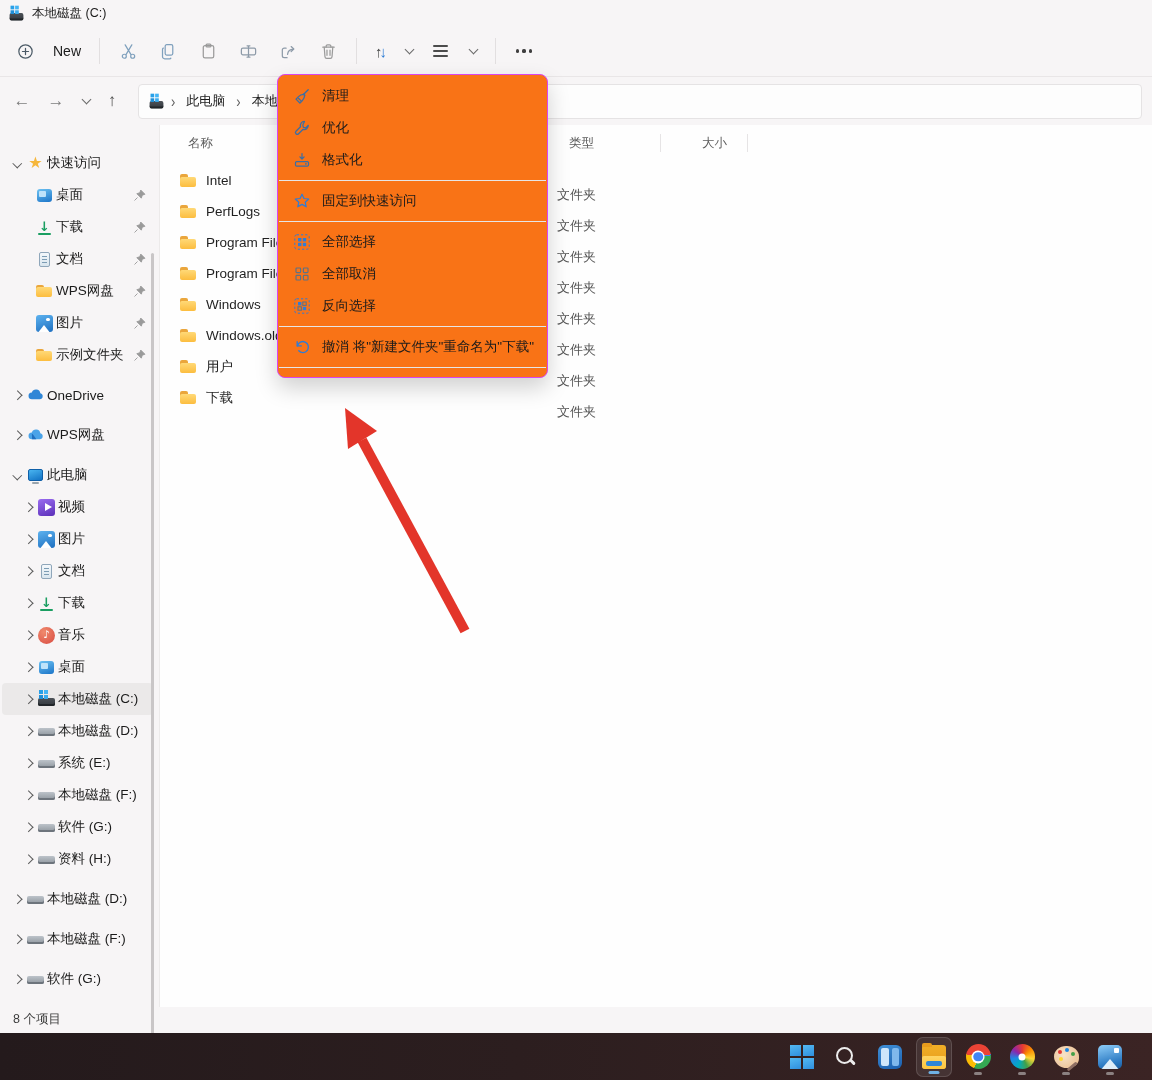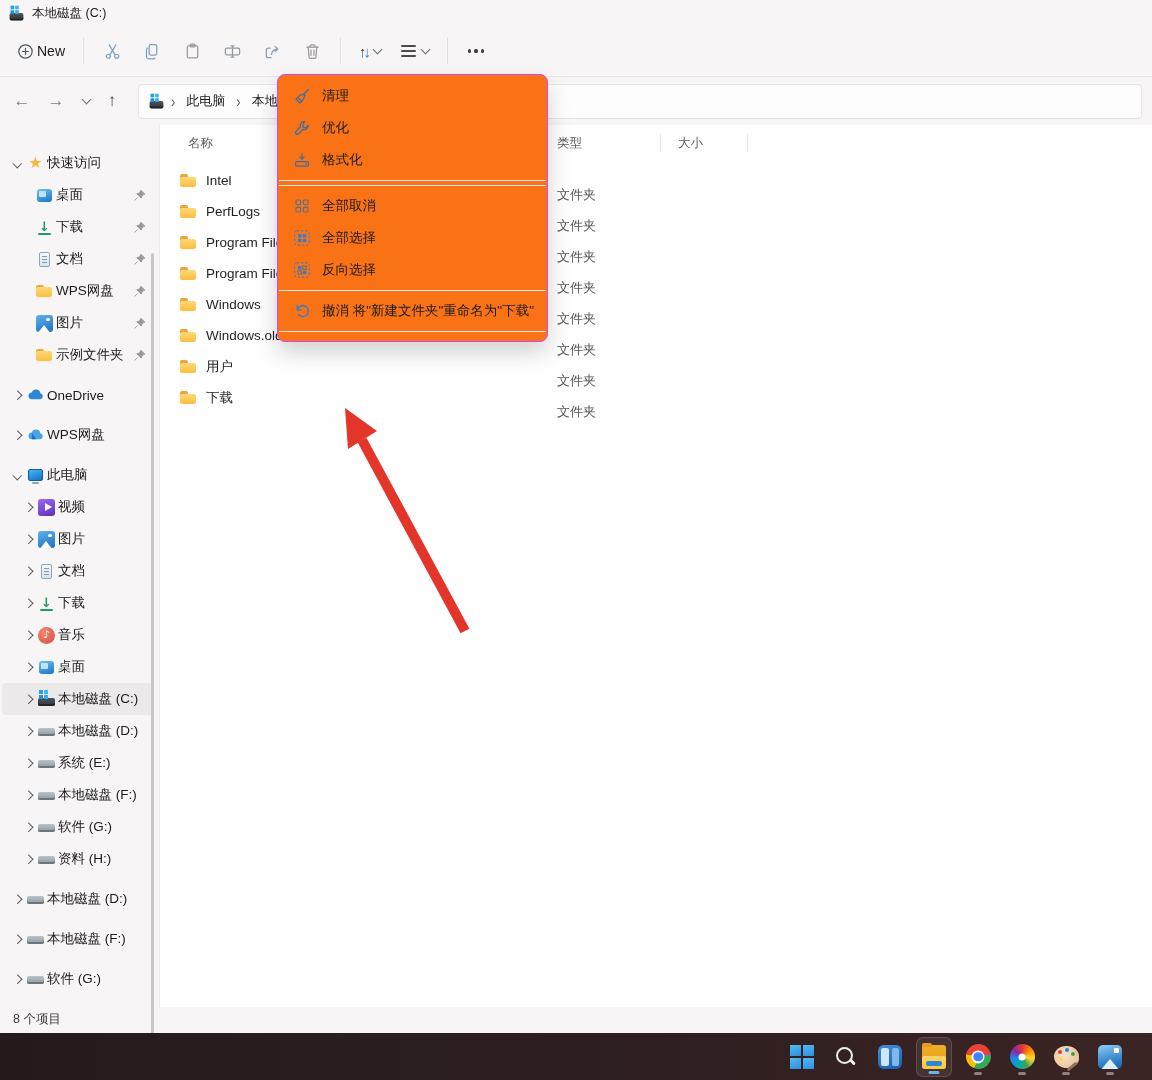--- a/index.html
+++ b/index.html
@@ -2,21 +2,21 @@
 <html><head>
 <meta charset="utf-8">
 <style>
   html,body{margin:0;padding:0;}
   .screen{position:relative;width:1152px;height:1080px;background:#fff;overflow:hidden;
     font-family:"Liberation Sans","DejaVu Sans",sans-serif;color:#1b1b1b;-webkit-font-smoothing:antialiased;}
   
   .window{position:absolute;left:0;top:0;width:1152px;height:1033px;background:#f7f5f6;}
   .titlebar{height:26px;display:flex;align-items:center;gap:8px;padding-left:9px;font-size:12.5px;}
   .toolbar{height:50px;display:flex;align-items:center;padding:0 6px;border-bottom:1px solid #e9e6e7;}
-  .tbtn{display:flex;align-items:center;gap:2px;padding:6px 10px;border-radius:5px;font-size:14px;color:#1b1b1b;}
+  .tbtn{display:flex;align-items:center;gap:18px;padding:6px 10px;border-radius:5px;font-size:14px;color:#1b1b1b;}
   .ibtn{width:40px;height:34px;display:flex;align-items:center;justify-content:center;border-radius:5px;}
   .tsep{width:1px;height:26px;background:#e2dfe0;margin:0 8px;}
   .chev-s{width:6px;height:6px;border-right:1.3px solid #6a6a6a;border-bottom:1.3px solid #6a6a6a;transform:rotate(45deg);margin-left:4px;margin-top:-3px;}
   .sortups{font-size:15px;letter-spacing:-3px;}
   .sortups .u{color:#474747;} .sortups .d{color:#2a7ad4;}
   .viewlines{display:flex;flex-direction:column;gap:3px;}
   .viewlines i{display:block;width:15px;height:1.8px;background:#4c4c4c;border-radius:1px;}
   .dots{display:flex;gap:3.5px;align-items:center;}
   .dots i{width:3.2px;height:3.2px;border-radius:50%;background:#3f3f3f;display:block;}
   
@@ -66,21 +66,21 @@
   .ic.monitor::before{content:"";position:absolute;left:1px;right:1px;top:2px;height:10px;background:linear-gradient(160deg,#49b4f0,#1272c4);border:1px solid #0f5fa8;border-radius:2px;}
   .ic.monitor::after{content:"";position:absolute;left:5px;right:5px;bottom:0;height:2px;background:#9aa4ad;border-radius:1px;}
   .ic.drive::before{content:"";position:absolute;left:0;right:0;top:5px;height:8px;background:linear-gradient(#bcc2c9,#8f969e);border-radius:2px;box-shadow:inset 0 -2px 0 #6d747c;}
   .ic.drive-c::before{content:"";position:absolute;left:0;right:0;top:7px;height:8px;background:linear-gradient(#4d5258,#32373c);border-radius:2px;box-shadow:inset 0 -2px 0 #212529;}
   .ic.drive-c .win{position:absolute;left:1px;top:-1px;width:4px;height:4px;background:#28a0e8;box-shadow:5px 0 0 #43b4f4,0 5px 0 #1f8fd8,5px 5px 0 #39abee;}
   .ic.star-gold::before{content:"★";position:absolute;left:50%;top:50%;transform:translate(-50%,-54%);color:#f6b73c;font-size:16px;font-family:"DejaVu Sans",sans-serif;}
   .ic.mini{width:15px;height:15px;transform:scale(.92);}
   .svgic{display:block;}
   
   .main{flex:1;background:#fefefe;position:relative;}
-  .cols{height:36px;display:flex;align-items:center;position:relative;font-size:12.5px;color:#5c5c5c;}
+  .cols{height:36px;display:flex;align-items:center;position:relative;font-size:12.5px;color:#5c5c5c;gap:12px;}
   .cols .hline{position:absolute;top:9px;bottom:9px;width:1px;background:#e6e4e5;}
   .c-name{width:397px;box-sizing:border-box;padding-left:28px;}
   .c-type{width:121px;box-sizing:border-box;}
   .c-size{box-sizing:border-box;}
   .frow{height:31px;display:flex;align-items:center;font-size:13.5px;}
   .frow .fname{width:397px;box-sizing:border-box;padding-left:20px;display:flex;align-items:center;gap:9px;color:#1f1f1f;white-space:nowrap;overflow:hidden;}
   .frow .ftype{width:121px;font-size:13px;color:#555;margin-top:29px;}
   
   .statusbar{height:25px;display:flex;align-items:center;padding-left:13px;font-size:12.5px;color:#3c3c3c;background:#f7f5f6;}
   
@@ -539,41 +539,47 @@
       <svg class="micon" viewBox="0 0 18 18">
           <rect x="2.5" y="10.5" width="13" height="4.6" rx="1.2" fill="none" stroke="#3a6ea5" stroke-width="1.25"></rect>
           <circle cx="12.9" cy="12.8" r=".9" fill="#3a6ea5"></circle>
           <g fill="none" stroke="#3a6ea5" stroke-width="1.25" stroke-linecap="round">
             <path d="M9 2.5V8M9 8L6.9 5.9M9 8l2.1-2.1"></path>
           </g>
         </svg>
       <span>格式化</span>
     </div>
     <div class="msep"></div>
+    <div class="mi">
+      <svg class="micon" viewBox="0 0 18 18">
+          <path d="M9 2.2l2 4.3 4.7.5-3.5 3.2 1 4.6L9 12.4l-4.2 2.4 1-4.6L2.3 7l4.7-.5z" fill="none" stroke="#2f7cd6" stroke-width="1.25" stroke-linejoin="round"></path>
+        </svg>
+      <span>固定到快速访问</span>
+    </div>
     <div class="msep"></div>
+    <div class="mi">
+      <svg class="micon" viewBox="0 0 18 18">
+          <rect x="1.8" y="1.8" width="14.4" height="14.4" rx="2" fill="none" stroke="#2f7cd6" stroke-width="1" stroke-dasharray="2.2 2"></rect>
+          <rect x="5" y="5" width="3.4" height="3.4" fill="#2f7cd6"></rect>
+          <rect x="9.8" y="5" width="3.4" height="3.4" fill="#2f7cd6"></rect>
+          <rect x="5" y="9.8" width="3.4" height="3.4" fill="#2f7cd6"></rect>
+          <rect x="9.8" y="9.8" width="3.4" height="3.4" fill="#2f7cd6"></rect>
+        </svg>
+      <span>全部选择</span>
+    </div>
     <div class="mi">
       <svg class="micon" viewBox="0 0 18 18">
           <g fill="none" stroke="#5d7285" stroke-width="1.2">
             <rect x="3" y="3" width="4.6" height="4.6" rx=".8"></rect>
             <rect x="10.4" y="3" width="4.6" height="4.6" rx=".8"></rect>
             <rect x="3" y="10.4" width="4.6" height="4.6" rx=".8"></rect>
             <rect x="10.4" y="10.4" width="4.6" height="4.6" rx=".8"></rect>
           </g>
         </svg>
       <span>全部取消</span>
-    </div>
-    <div class="mi">
-      <svg class="micon" viewBox="0 0 18 18">
-          <rect x="1.8" y="1.8" width="14.4" height="14.4" rx="2" fill="none" stroke="#2f7cd6" stroke-width="1" stroke-dasharray="2.2 2"></rect>
-          <rect x="5" y="5" width="3.4" height="3.4" fill="#2f7cd6"></rect>
-          <rect x="9.8" y="5" width="3.4" height="3.4" fill="#2f7cd6"></rect>
-          <rect x="5" y="9.8" width="3.4" height="3.4" fill="#2f7cd6"></rect>
-          <rect x="9.8" y="9.8" width="3.4" height="3.4" fill="#2f7cd6"></rect>
-        </svg>
-      <span>全部选择</span>
     </div>
     <div class="mi">
       <svg class="micon" viewBox="0 0 18 18">
           <rect x="1.8" y="1.8" width="14.4" height="14.4" rx="2" fill="none" stroke="#2f7cd6" stroke-width="1" stroke-dasharray="2.2 2"></rect>
           <rect x="5" y="5" width="3.4" height="3.4" fill="#2f7cd6"></rect>
           <rect x="9.8" y="9.8" width="3.4" height="3.4" fill="#2f7cd6"></rect>
           <g fill="none" stroke="#5d7285" stroke-width="1.1">
             <rect x="9.8" y="5" width="3.4" height="3.4"></rect>
             <rect x="5" y="9.8" width="3.4" height="3.4"></rect>
           </g>

